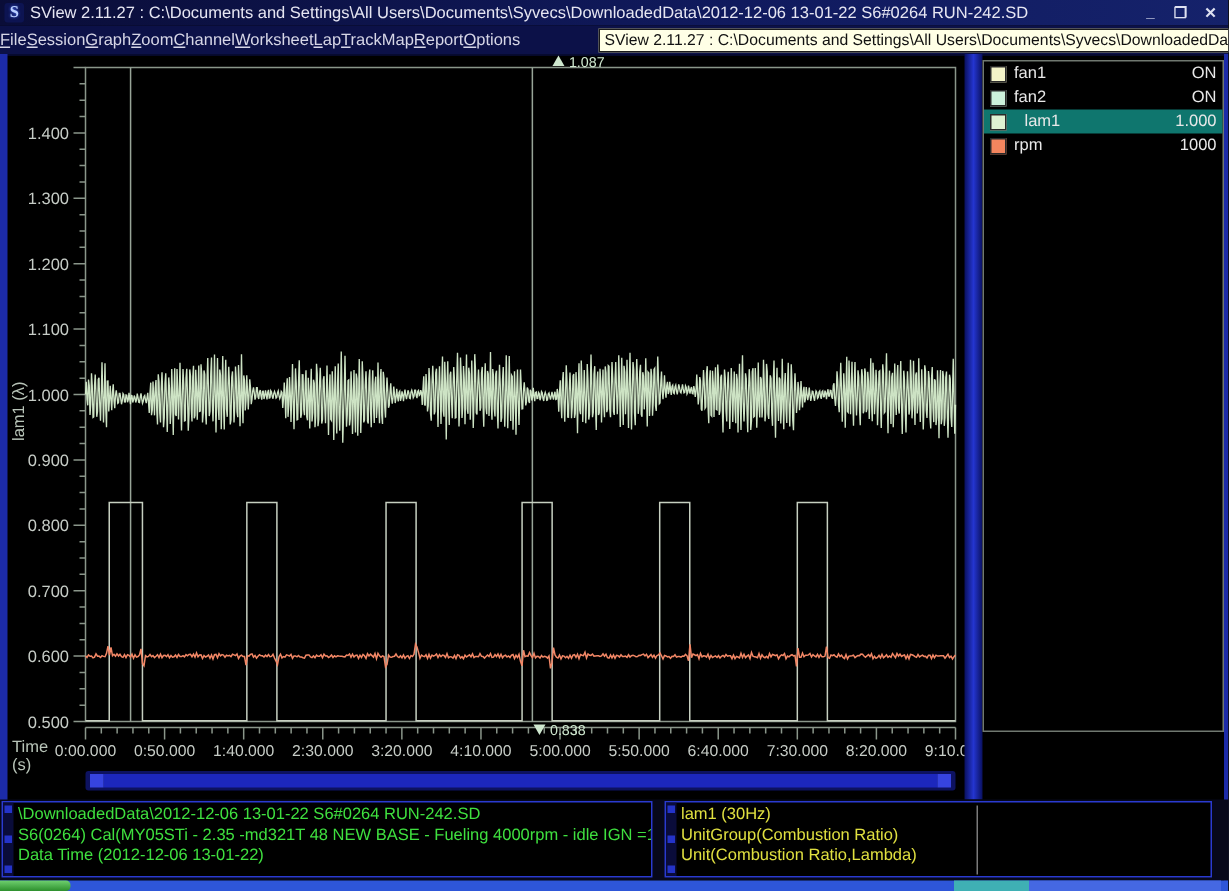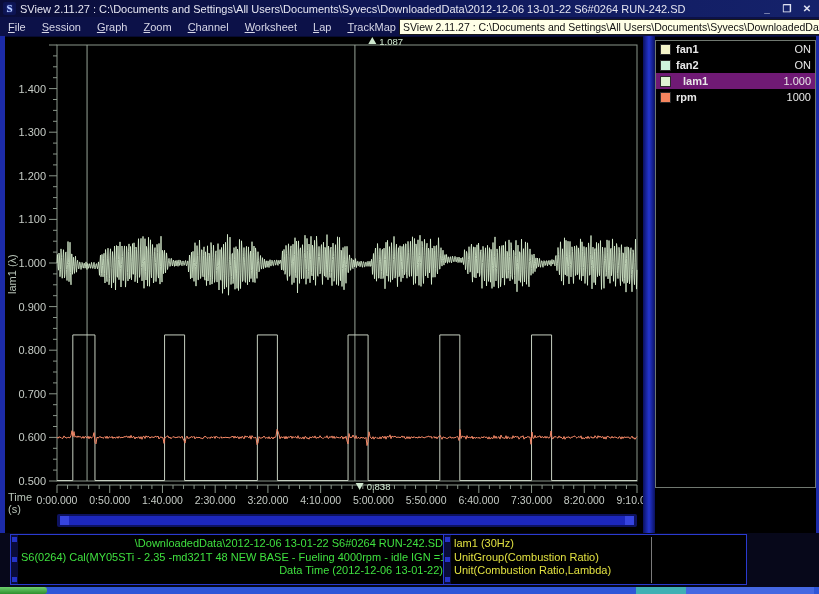--- a/index.html
+++ b/index.html
@@ -13,49 +13,49 @@
             background:#0d1452;color:#bcd0ff;font-weight:bold;font-size:11px;
             line-height:13px;text-align:center;font-family:"Liberation Serif",serif;
             text-shadow:0 0 2px #4a6cff;}
   .title-text{white-space:nowrap;overflow:hidden;flex:1;}
   .win-btns{display:flex;gap:8px;margin-right:6px;color:#dfe2f2;font-size:10px;font-weight:bold;}
   .win-btns span{cursor:default;width:12px;text-align:center;}
   
   .menubar{position:absolute;left:0;top:17px;width:819px;height:19px;background:#0c1148;
            border-bottom:1px solid #060a30;display:flex;align-items:center;
            color:#d6d6e6;font-size:11px;}
-  .menu-item{padding:2px 8px;white-space:nowrap;}
+  .menu-item{padding:2px 0;white-space:nowrap;}
   .menu-item u{text-decoration:underline;}
   
   .tooltip{position:absolute;left:399px;top:19px;width:416px;height:14px;
            background:#ffffe6;border:1px solid #1a1a1a;color:#111;font-size:10.5px;
            line-height:14px;padding-left:3px;white-space:nowrap;overflow:hidden;z-index:50;}
   
   .edge-left{position:absolute;left:0;top:36px;width:5px;height:551px;background:#1c2ba8;}
   .edge-right{position:absolute;left:816px;top:36px;width:3px;height:551px;background:#1c2ba8;}
   .divider-vert{position:absolute;left:643px;top:36px;width:12px;height:497px;
                 background:linear-gradient(90deg,#0a1160,#2435d0 50%,#0a1160);}
   
   .channel-panel{position:absolute;left:655px;top:40px;width:161px;height:448px;
                  background:#000;border:1px solid #707870;box-sizing:border-box;}
   .ch-row{display:flex;align-items:center;height:16px;padding:0 4px;gap:5px;
           color:#e8e8e8;font-size:11px;}
   .ch-row .swatch{width:9px;height:9px;border:1px solid #2a2a2a;flex:none;}
-  .ch-row .nm{flex:1;white-space:nowrap;overflow:hidden;font-weight:bold;}
+  .ch-row .nm{flex:1;white-space:nowrap;overflow:hidden;}
   .ch-row .val{text-align:right;white-space:nowrap;}
   
   .statusbar{position:absolute;left:0;top:533px;width:819px;height:54px;background:#07081a;}
   .status-box{position:absolute;top:1px;height:51px;background:#000;
               border:1px solid #2a3ad0;box-sizing:border-box;overflow:hidden;}
   .status-box .vscroll{position:absolute;left:0;top:0;width:7px;height:100%;background:#0a0c3a;}
   .status-box .vscroll i{position:absolute;left:1px;width:5px;height:5px;background:#2433c8;display:block;}
   .status-lines{margin-left:10px;padding-top:2px;font-size:11px;line-height:13.5px;white-space:nowrap;}
-  .status-left-box{left:10px;width:434px;text-align:right;}
+  .status-left-box{left:1px;width:434px;}
   .status-left-box .status-lines{color:#3fe03f;}
-  .status-right-box{left:443px;width:304px;}
+  .status-right-box{left:443px;width:365px;}
   .status-right-box .status-lines{color:#e0e040;}
   .status-right-box .inner-divider{position:absolute;left:207px;top:2px;width:1px;height:46px;background:#7a7a7a;}
   
   .taskbar{position:absolute;left:0;top:587px;width:819px;height:7px;background:#2e56d8;}
   .taskbar .start{position:absolute;left:0;top:0;width:47px;height:7px;
                   background:linear-gradient(180deg,#6fd06f,#2d8f2d);border-radius:0 3px 3px 0;}
   .taskbar .seg-teal{position:absolute;left:636px;top:0;width:50px;height:7px;background:#3fb0b4;}
   .taskbar .seg-light{position:absolute;left:686px;top:0;width:128px;height:7px;background:#4568e2;}
   
   #chart{position:absolute;left:5px;top:36px;}
@@ -249,21 +249,21 @@
       <div class="ch-row">
         <span class="swatch" style="background: rgb(244, 244, 200);"></span>
         <span class="nm">fan1</span>
         <span class="val">ON</span>
       </div>
       <div class="ch-row">
         <span class="swatch" style="background: rgb(205, 242, 220);"></span>
         <span class="nm">fan2</span>
         <span class="val">ON</span>
       </div>
-      <div class="ch-row" style="background: #701a75; gap: 12px;">
+      <div class="ch-row" style="background: #0f766e; gap: 12px;">
         <span class="swatch" style="background: rgb(222, 242, 210);"></span>
         <span class="nm">lam1</span>
         <span class="val">1.000</span>
       </div>
       <div class="ch-row">
         <span class="swatch" style="background: rgb(244, 133, 94);"></span>
         <span class="nm">rpm</span>
         <span class="val">1000</span>
       </div>
     </div>

